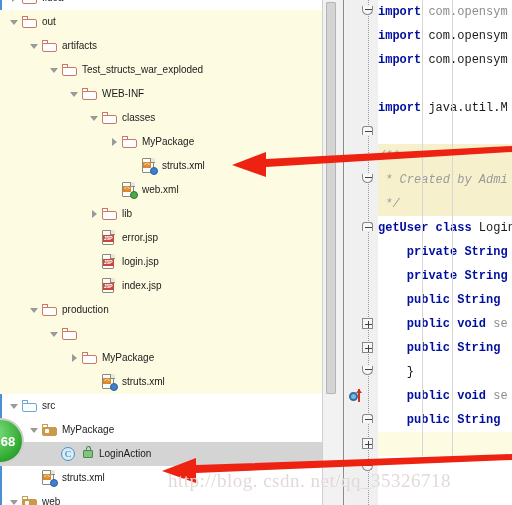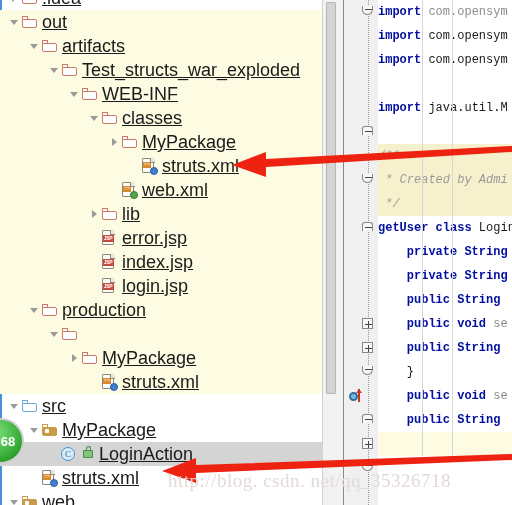--- a/index.html
+++ b/index.html
@@ -26,21 +26,21 @@
     position: relative;
     height: 24px;
     display: flex;
     align-items: center;
     white-space: nowrap;
     font-size: 14px;
     color: #1a1a1a;
   }
   .row.hl { background: #fdfbe2; }
   .row.sel { background: #d4d4d4; }
-  .row-label { font-size: 18px; line-height: 14px; text-decoration: underline; }
+  .row-label { font-size: 10px; line-height: 14px; }
 
   
   .tw {
     width: 13px; height: 24px; flex: 0 0 13px;
     position: relative;
   }
   .tw.down::after {
     content: ""; position: absolute; left: 2px; top: 10px;
     border-left: 4.5px solid transparent;
     border-right: 4.5px solid transparent;
@@ -387,33 +387,33 @@
         <div class="row hl">
           <span style="flex: 0 0 88px; height: 24px;"></span>
           <span class="tw none"></span>
           <span class="ico">
             <span class="jspico">
               <span class="page"></span>
               <span class="fold"></span>
               <span class="lbl">JSP</span>
             </span>
           </span>
-          <span class="row-label">index.jsp</span>
+          <span class="row-label">login.jsp</span>
         </div>
         <div class="row hl">
           <span style="flex: 0 0 88px; height: 24px;"></span>
           <span class="tw none"></span>
           <span class="ico">
             <span class="jspico">
               <span class="page"></span>
               <span class="fold"></span>
               <span class="lbl">JSP</span>
             </span>
           </span>
-          <span class="row-label">login.jsp</span>
+          <span class="row-label">index.jsp</span>
         </div>
         <div class="row hl">
           <span style="flex: 0 0 28px; height: 24px;"></span>
           <span class="tw down"></span>
           <span class="ico">
             <span class="folder" style="--fc: #cc7766;">
               <span class="tab"></span>
               <span class="body"></span>
             </span>
           </span>

